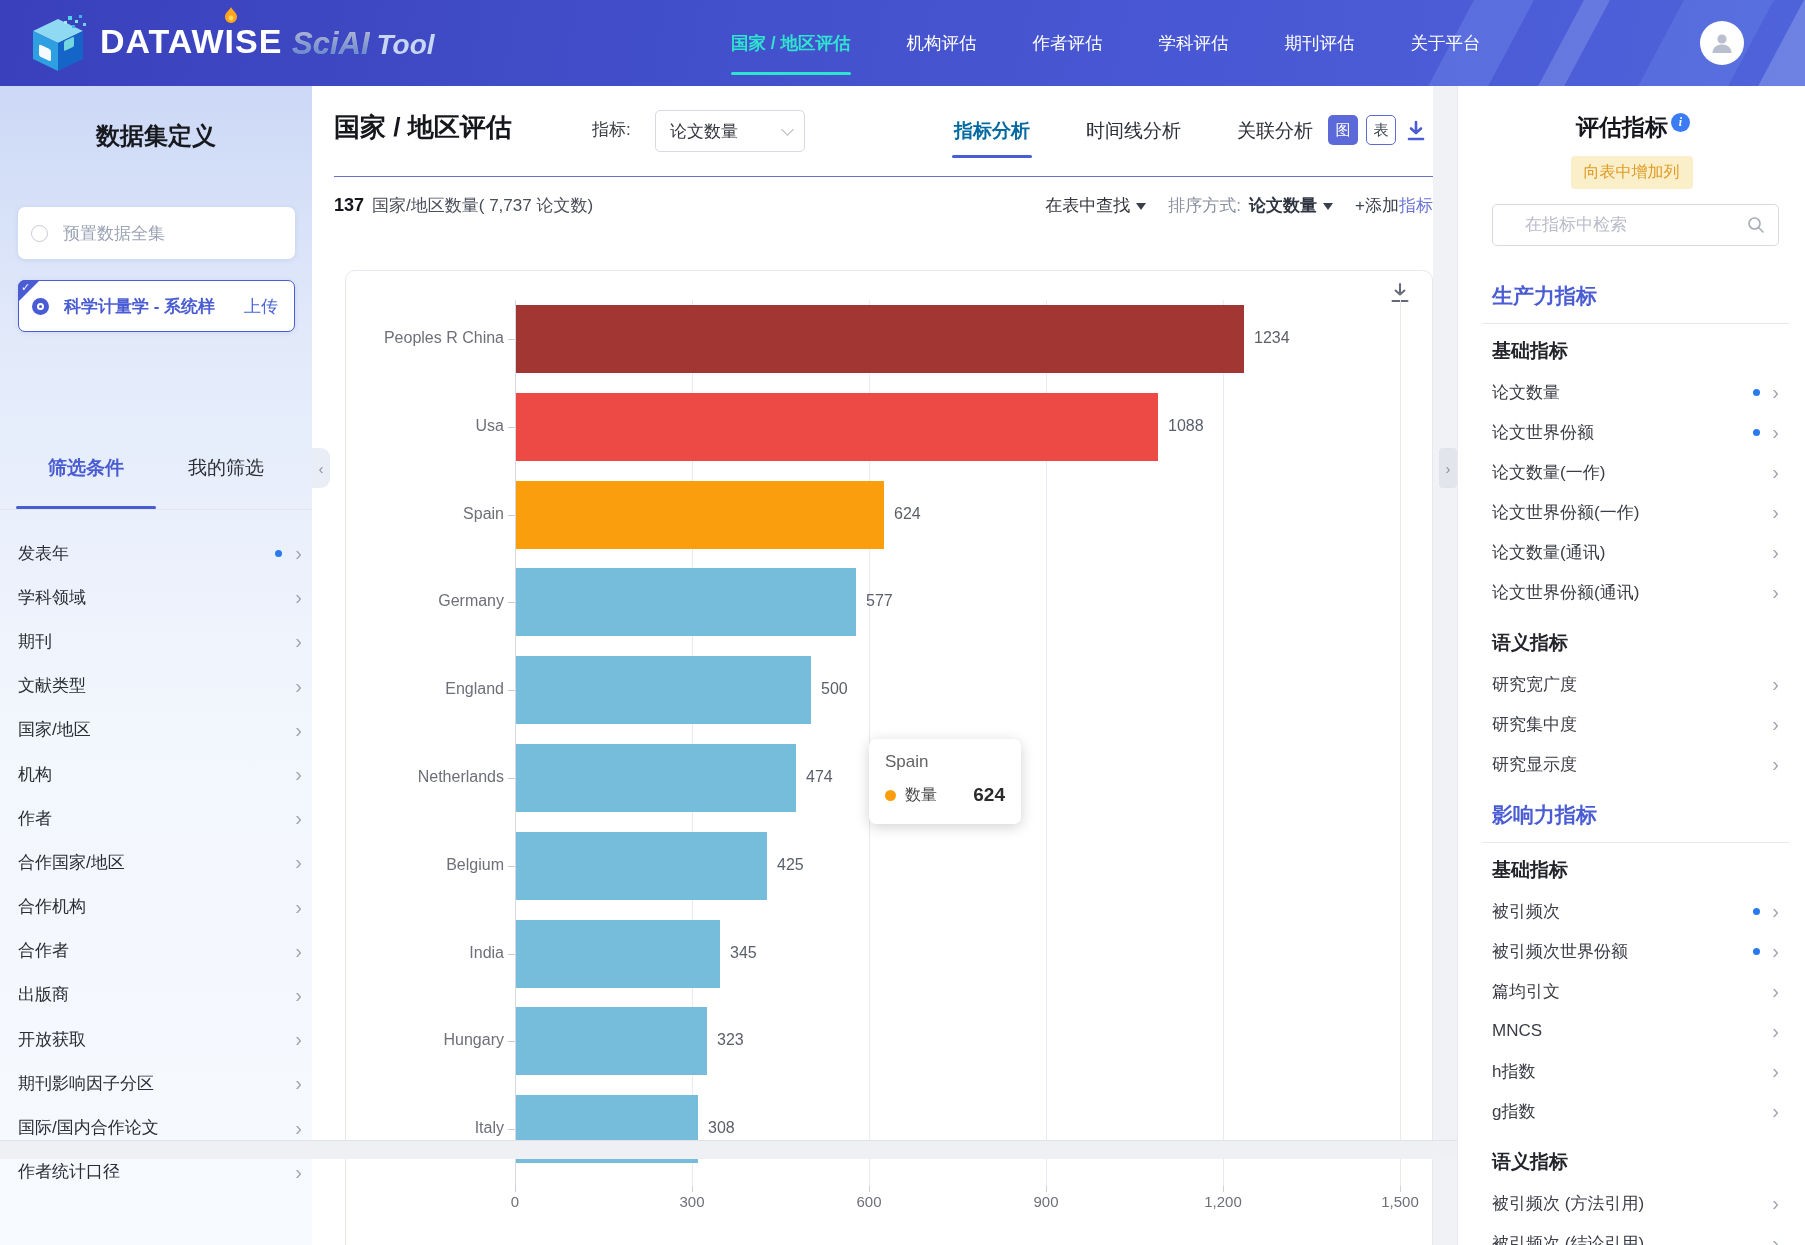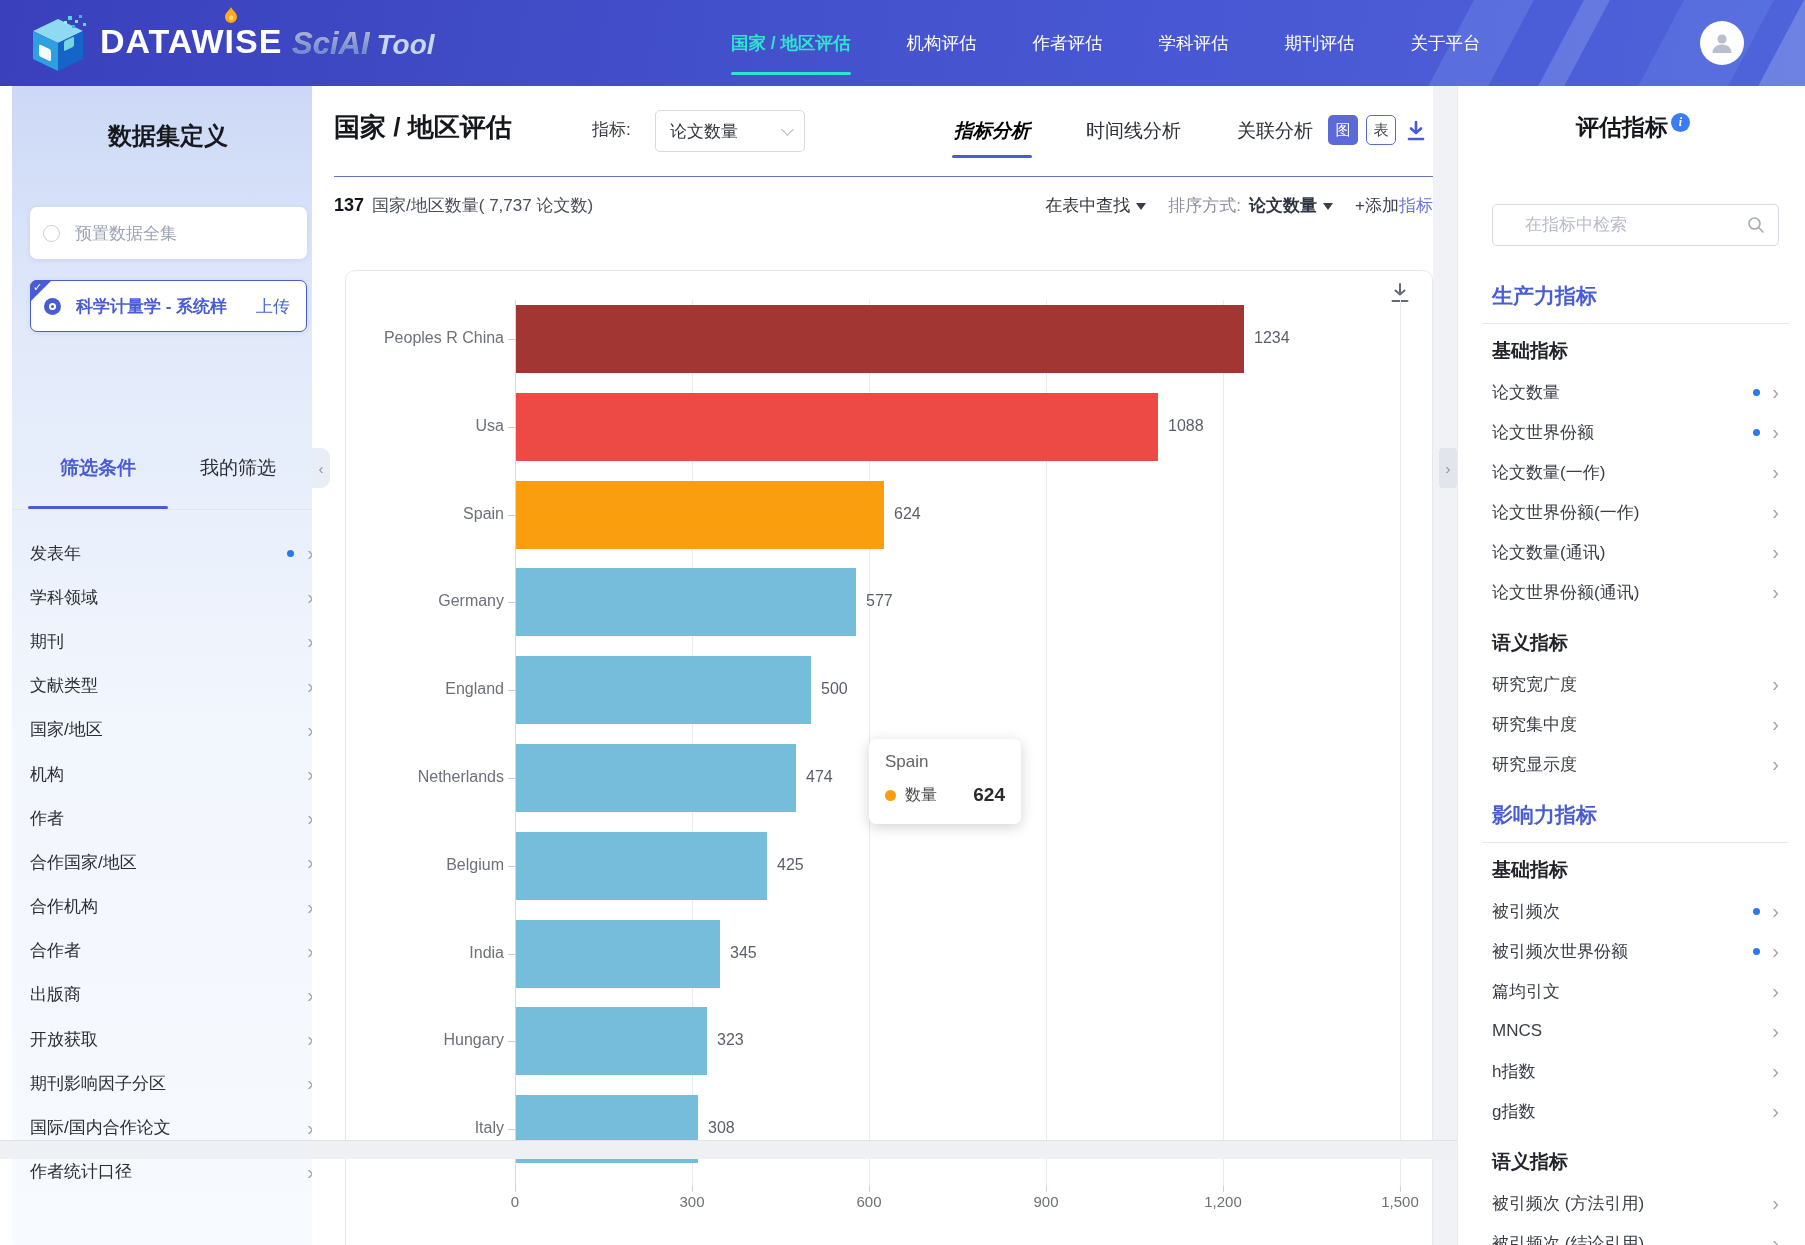--- a/index.html
+++ b/index.html
@@ -31,21 +31,21 @@
   .grid-icon { display:grid; grid-template-columns:5px 5px; grid-template-rows:5px 5px; gap:3px; }
   .grid-icon span { background:#fff; border-radius:1.5px; opacity:.92; }
   .nav-items { position:absolute; left:731px; top:0; height:86px; display:flex; gap:56px; }
   .nav-item { position:relative; display:flex; align-items:center; color:#fff; font-size:17.5px; font-weight:500; cursor:pointer; white-space:nowrap; }
   .nav-item.active { color:#2ee4cf; font-weight:700; }
   .nav-item.active .nav-underline { position:absolute; left:0; right:0; bottom:11px; height:3.5px; background:#2ee4cf; border-radius:2px; }
   .avatar { position:absolute; left:1700px; top:21px; width:44px; height:44px; border-radius:50%; background:#fff;
     display:flex; align-items:center; justify-content:center; cursor:pointer; }
 
   
-  .sidebar { position:absolute; left:12px; top:86px; width:312px; height:1159px;
+  .sidebar { position:absolute; left:0; top:86px; width:312px; height:1159px;
     background:linear-gradient(180deg,#ccd8f6 0%,#e2eafa 22%,#f2f6fd 55%,#f7fafe 100%);padding-left:13px; }
   .ds-title { position:absolute; left:0; top:34px; width:100%; text-align:center; font-size:24px; font-weight:700; color:#17191f; }
   .ds-cards { position:absolute; left:18px; top:121px; width:277px; display:flex; flex-direction:column; gap:21px; }
   .ds-card { position:relative; height:52px; background:#fff; border-radius:7px; display:flex; align-items:center;
     padding:0 16px 0 13px; box-shadow:0 1px 5px rgba(80,100,180,.13); cursor:pointer; }
   .ds-card.selected { border:1.5px solid #4a5cd3; }
   .radio { width:17px; height:17px; border-radius:50%; border:1.5px solid #c8ccd7; background:#fff; flex:none; }
   .radio.checked { border:none; background:#4a5cd3; display:flex; align-items:center; justify-content:center; }
   .radio.checked i { display:block; width:7px; height:7px; border:2.5px solid #fff; border-radius:50%; background:transparent; }
   .ds-label { margin-left:15px; font-size:17px; color:#9ca3b5; flex:1; white-space:nowrap; overflow:hidden; }
@@ -76,21 +76,21 @@
   .main { position:absolute; left:312px; top:86px; width:1121px; height:1159px; background:#fff; }
   .gutter { position:absolute; left:1433px; top:86px; width:24px; height:1159px; background:#f1f2f6; }
   .m-title { position:absolute; left:22px; top:24px; font-size:26px; font-weight:700; color:#15171c; }
   .ind-label { position:absolute; left:280px; top:32px; font-size:17px; color:#3a3d45; }
   .ind-select { position:absolute; left:343px; top:24px; width:150px; height:42px; border:1px solid #d7dae2; border-radius:5px;
     display:flex; align-items:center; padding:0 12px 0 14px; cursor:pointer; background:#fff; }
   .ind-select .sel-val { font-size:17px; color:#33363e; flex:1; }
   .sel-chev { width:9px; height:9px; border-right:1.6px solid #b0b4bf; border-bottom:1.6px solid #b0b4bf; transform:rotate(45deg); margin-top:-4px; }
   .m-tabs { position:absolute; left:640px; top:0px; height:90px; display:flex; gap:52px; align-items:center; }
   .m-tab { position:relative; font-size:19px; color:#2b2f38; cursor:pointer; padding:0 2px 0; white-space:nowrap; }
-  .m-tab.active { color:#000000; font-weight:700;font-style:italic; }
+  .m-tab.active { color:#0369a1; font-weight:700; }
   .m-tab.active .m-tab-bar { position:absolute; left:0; right:0; bottom:-14px; height:3px; background:#4a5cd3; border-radius:2px; }
   .vbtn { position:absolute; top:29px; width:30px; height:30px; border-radius:5px; font-size:15px; display:flex;
     align-items:center; justify-content:center; cursor:pointer; }
   .vbtn.chart-on { left:1016px; background:#5b6ad8; color:#fff; }
   .vbtn.table-off { left:1054px; background:#fff; color:#3c4250; border:1.5px solid #5b6ad8; }
   .dl-main { position:absolute; left:1092px; top:33px; cursor:pointer; }
   .hdr-line { position:absolute; left:22px; top:90px; width:1099px; height:1px; background:#6a72c8; }
   .stats-row { position:absolute; left:22px; top:104px; width:1099px; height:30px; display:flex; align-items:center; }
   .stats-count { font-size:18px; font-weight:700; color:#14161b; margin-right:8px; }
   .stats-text { font-size:17px; color:#4a4e58; }
@@ -434,20 +434,23 @@
   <div class="gutter"></div>
   <div class="handle right">
       <span>›</span>
     </div>
   <div class="side-strip"></div>
 
   <div class="rpanel">
     <div class="rp-title-wrap">
       <span class="rp-title"><span>评估指标</span><span class="info-i">i</span></span>
     </div>
+    <div class="rp-badge-wrap">
+      <span class="rp-badge">向表中增加列</span>
+    </div>
     <div class="rp-search">
       <input type="text" placeholder="在指标中检索" style="">
       <svg width="18" height="18" viewBox="0 0 18 18">
         <circle cx="7.5" cy="7.5" r="5.5" fill="none" stroke="#a6abb8" stroke-width="1.6"></circle>
         <path d="M11.8 11.8 L16 16" stroke="#a6abb8" stroke-width="1.6" stroke-linecap="round"></path>
       </svg>
     </div>
     <div class="rp-body" id="rp-body">
         <div class="rp-section">
           <div class="rp-section-h">生产力指标</div>

